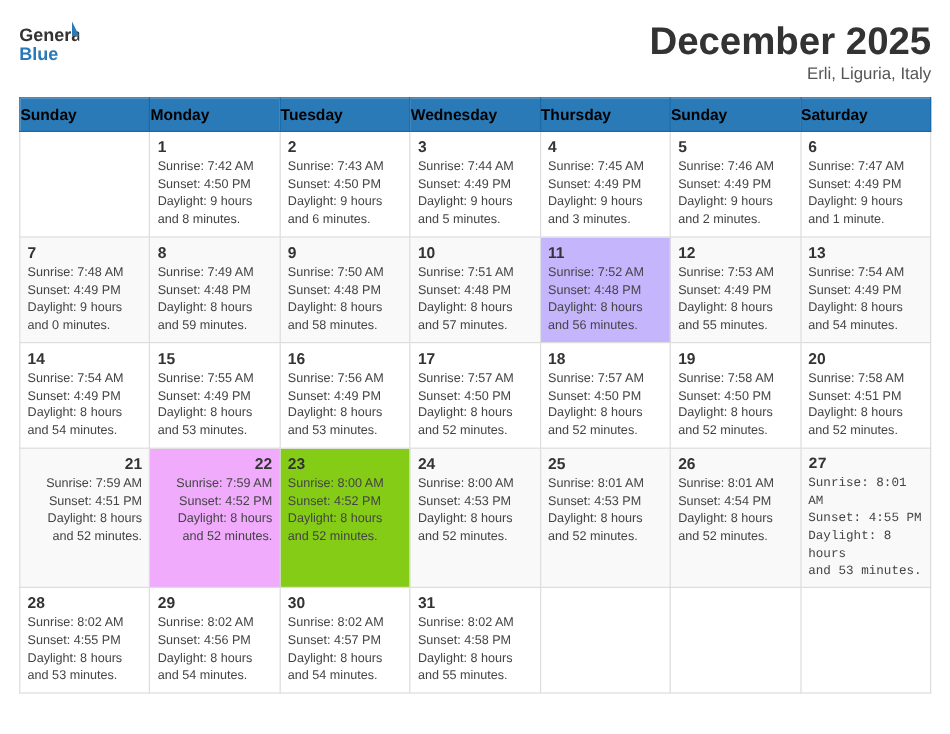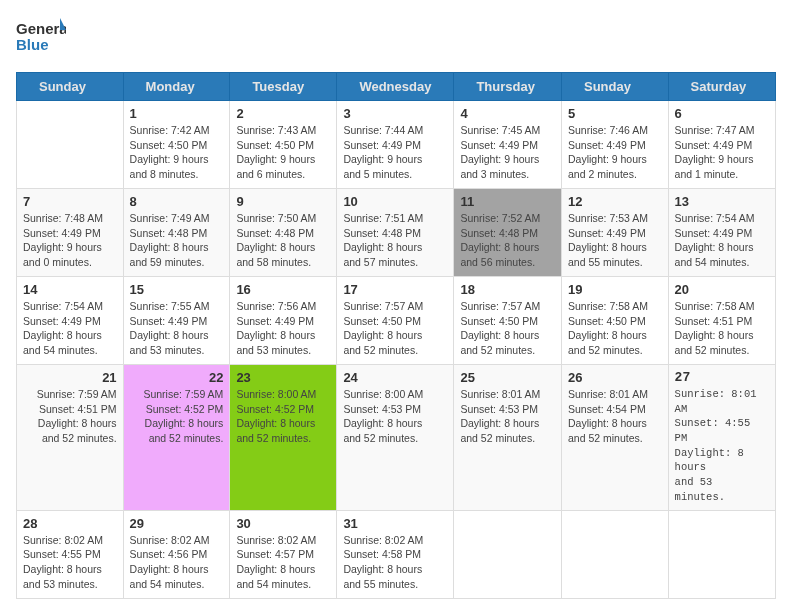--- a/index.html
+++ b/index.html
@@ -33,23 +33,23 @@
       font-size: 14px;
       color: #555;
     }
     .calendar {
       width: 100%;
       border-collapse: collapse;
       border: 1px solid #ccc;
     }
     .calendar th {
       background-color: #2a7ab8;
-      color: #e5e5e5;
+      color: #000000;
       text-align: left;
-      padding: 6px 22px;
+      padding: 6px 0;
       font-size: 13px;
       border: 1px solid #1a6aa8;
     }
     .calendar td {
       vertical-align: top;
       padding: 5px 6px;
       border: 1px solid #ddd;
       width: 108px;
       min-height: 80px;
       background: #fff;
@@ -80,20 +80,24 @@
 <body>
 
 <div class="header-area">
   <div class="logo">
   <svg width="50" height="44" viewBox="0 0 50 44">
     <text x="0" y="18" font-size="15" font-weight="bold" fill="#333" font-family="Arial">General</text>
     <text x="0" y="34" font-size="15" font-weight="bold" fill="#2a7ab8" font-family="Arial">Blue</text>
     <polygon points="44,2 50,14 44,14" fill="#2a7ab8"></polygon>
   </svg>
 </div>
+  <div class="title-area">
+    <div class="month-title">December 2025</div>
+    <div class="location-title">Erli, Liguria, Italy</div>
+  </div>
 </div>
 
 <table class="calendar">
   <thead>
     <tr>
     <th>Sunday</th>
         <th>Monday</th>
         <th>Tuesday</th>
         <th>Wednesday</th>
         <th>Thursday</th>
@@ -139,21 +143,21 @@
           <div class="day-info">Sunrise: 7:49 AM<br>Sunset: 4:48 PM<br>Daylight: 8 hours<br>and 59 minutes.</div>
         </td>
         <td style="background-color: rgb(249, 249, 249);">
           <span class="day-number">9</span>
           <div class="day-info">Sunrise: 7:50 AM<br>Sunset: 4:48 PM<br>Daylight: 8 hours<br>and 58 minutes.</div>
         </td>
         <td style="background-color: rgb(249, 249, 249); margin-top: 24px;">
           <span class="day-number">10</span>
           <div class="day-info">Sunrise: 7:51 AM<br>Sunset: 4:48 PM<br>Daylight: 8 hours<br>and 57 minutes.</div>
         </td>
-        <td style="background-color: #a3a3a3;">
+        <td style="background-color: #c4b5fd;">
           <span class="day-number">11</span>
           <div class="day-info">Sunrise: 7:52 AM<br>Sunset: 4:48 PM<br>Daylight: 8 hours<br>and 56 minutes.</div>
         </td>
         <td style="background-color: rgb(249, 249, 249);">
           <span class="day-number">12</span>
           <div class="day-info">Sunrise: 7:53 AM<br>Sunset: 4:49 PM<br>Daylight: 8 hours<br>and 55 minutes.</div>
         </td>
         <td style="background-color: rgb(249, 249, 249);">
           <span class="day-number">13</span>
           <div class="day-info">Sunrise: 7:54 AM<br>Sunset: 4:49 PM<br>Daylight: 8 hours<br>and 54 minutes.</div>

